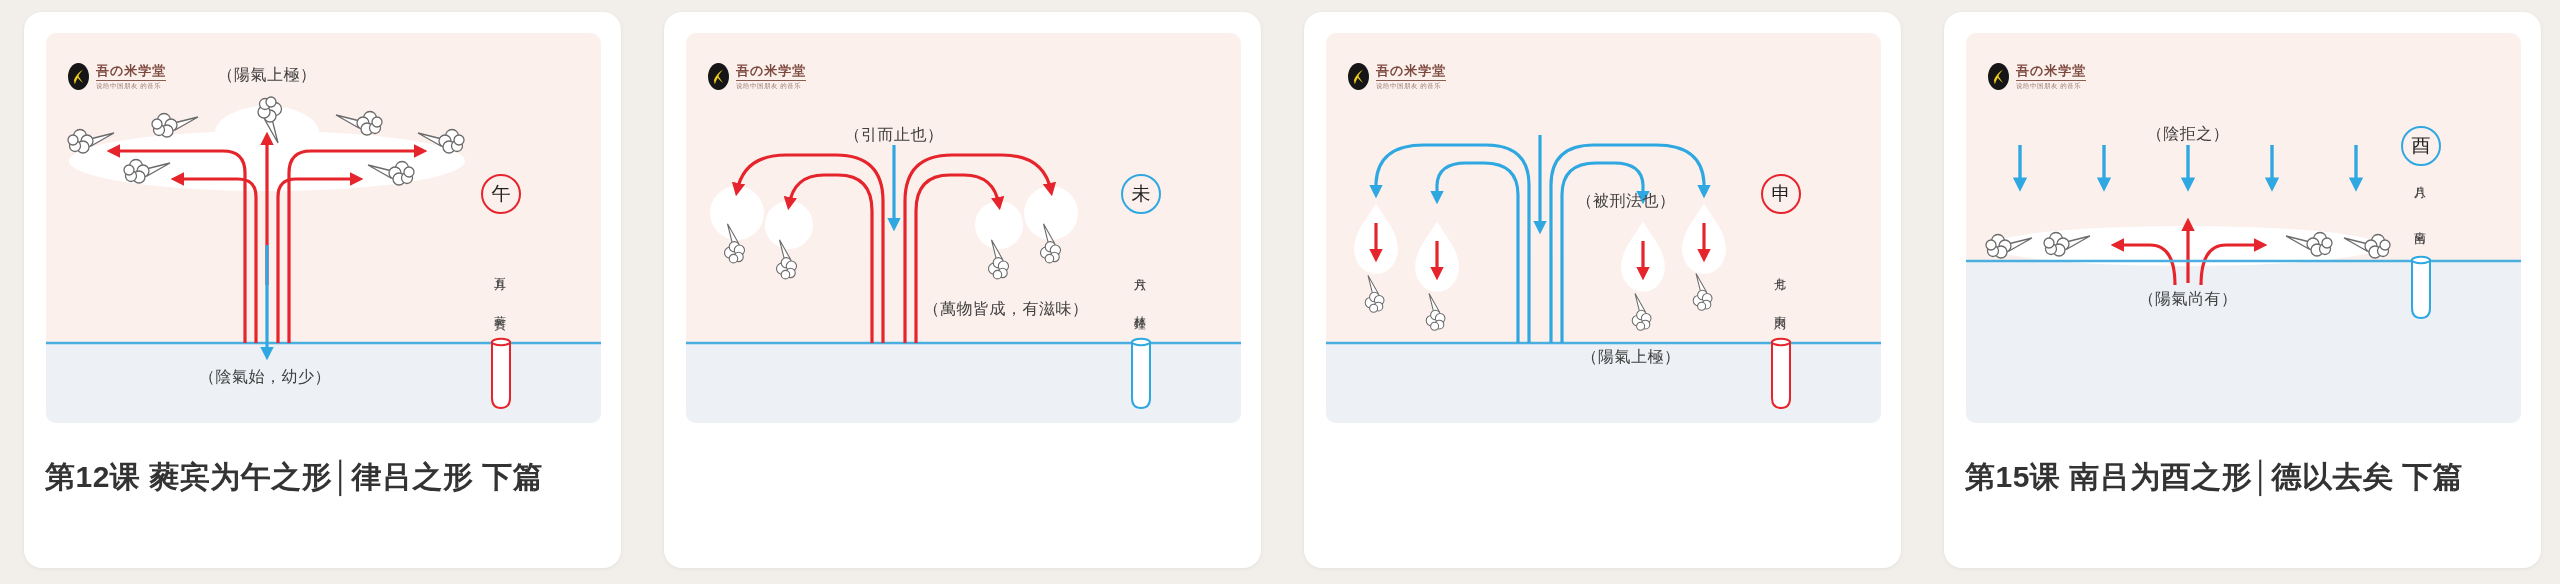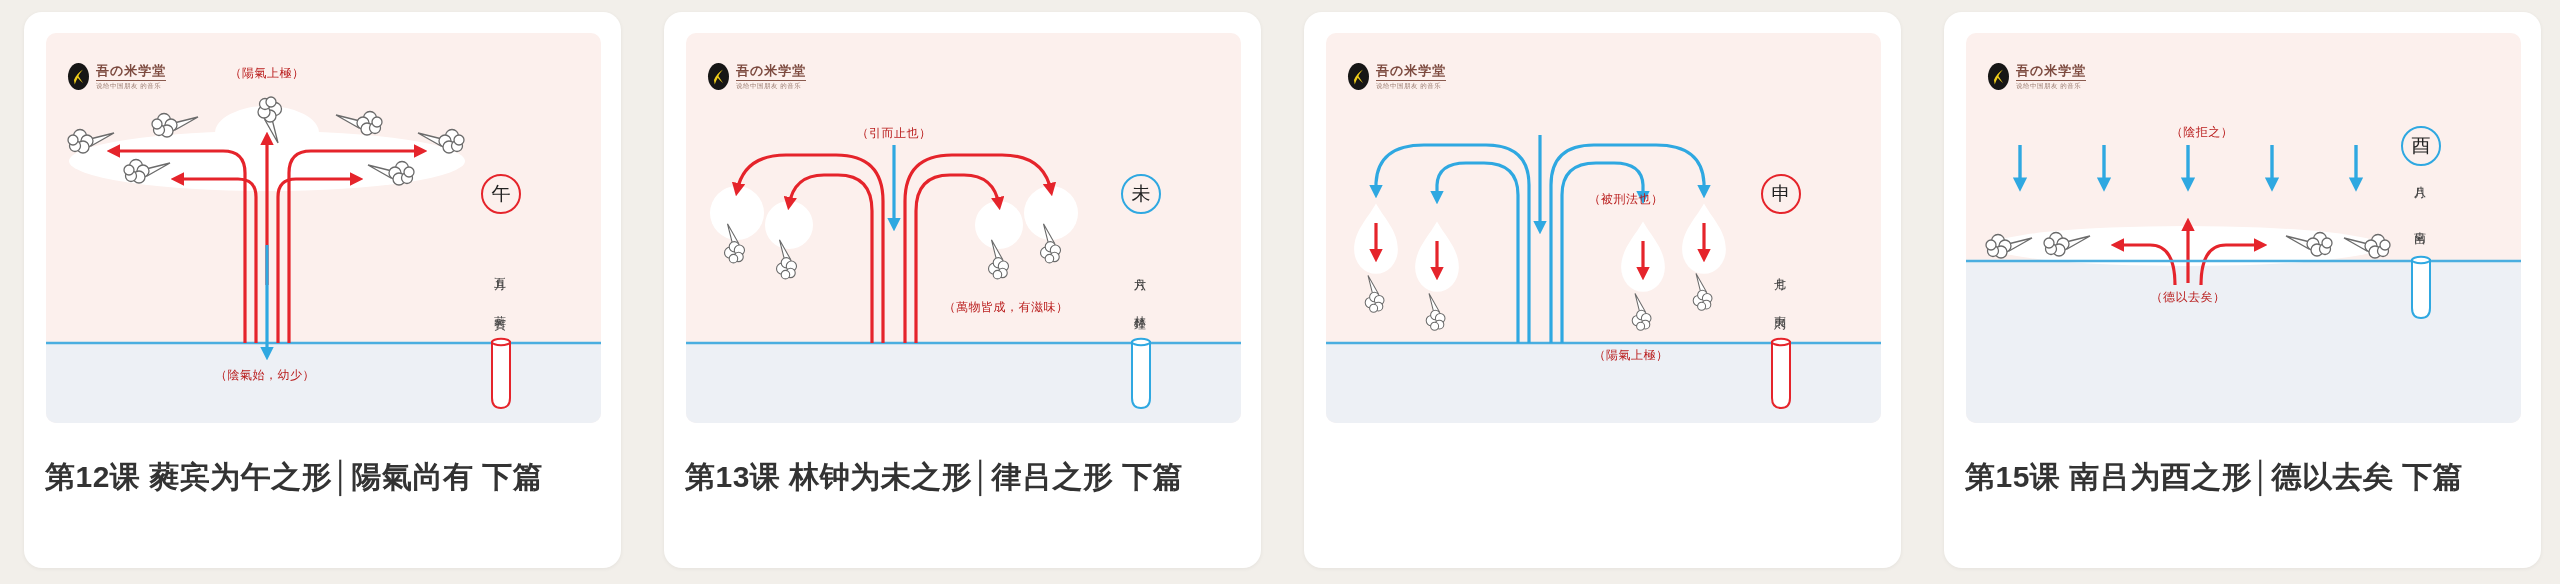--- a/index.html
+++ b/index.html
@@ -16,21 +16,21 @@
     background:#ffffff; border-radius:18px;
     box-shadow:0 1px 4px rgba(0,0,0,.06);
   }
   .panel {
     position:absolute; left:22px; top:21px; width:555px; height:390px;
     background:#fcf0ed; border-radius:10px; overflow:hidden;
   }
   .diagram { position:absolute; inset:0; width:555px; height:390px; display:block; }
   .ann {
     position:absolute; transform:translateX(-50%);
-    font-size:12px; color:#b91c1c; white-space:nowrap; line-height:1;
+    font-size:16px; color:#404040; white-space:nowrap; line-height:1;
     letter-spacing:.5px;
   }
   .zhi {
     position:absolute; width:40px; height:40px; border-radius:50%;
     border:2px solid #e5242b; background:transparent;
     display:flex; align-items:center; justify-content:center;
     font-size:19px; color:#222; font-weight:500;
   }
   .vtext {
     position:absolute; writing-mode:vertical-rl; text-orientation:upright;
@@ -158,21 +158,21 @@
         </span>
       </div>
       <div class="ann" style="left:221px;top:34px">（陽氣上極）</div>
       <div class="ann" style="left:219px;top:336px">（陰氣始，幼少）</div>
       <div class="zhi" style="left: 435px; top: 141px; border-color: rgb(229, 36, 43);">
           <span>午</span>
         </div>
       <div class="vtext" style="left:448px;top:235px">五月</div>
       <div class="vtext" style="left:448px;top:273px">蕤賓</div>
     </div>
-    <h2 class="title">第12课 蕤宾为午之形│陽氣尚有 下篇</h2>
+    <h2 class="title">第12课 蕤宾为午之形│律吕之形 下篇</h2>
   </article>
 
   <article class="card">
     <div class="panel">
       <svg class="diagram" viewBox="0 0 555 390">
         <defs>
           <marker id="m2r" viewBox="0 0 10 10" refX="6" refY="5" markerWidth="4.2" markerHeight="4.2" orient="auto">
               <path d="M0 0L10 5L0 10z" fill="#e5242b"></path>
             </marker>
           <marker id="m2b" viewBox="0 0 10 10" refX="6" refY="5" markerWidth="4.2" markerHeight="4.2" orient="auto">
@@ -243,21 +243,20 @@
         </span>
       </div>
       <div class="ann" style="left:208px;top:94px">（引而止也）</div>
       <div class="ann" style="left:320px;top:268px">（萬物皆成，有滋味）</div>
       <div class="zhi" style="left: 435px; top: 141px; border-color: rgb(47, 168, 225);">
           <span>未</span>
         </div>
       <div class="vtext" style="left:448px;top:235px">六月</div>
       <div class="vtext" style="left:448px;top:273px">林鐘</div>
     </div>
-    <h2 class="title">第13课 林钟为未之形│律吕之形 下篇</h2>
   </article>
 
   <article class="card">
     <div class="panel">
       <svg class="diagram" viewBox="0 0 555 390">
         <defs>
           <marker id="m3r" viewBox="0 0 10 10" refX="6" refY="5" markerWidth="4.2" markerHeight="4.2" orient="auto">
               <path d="M0 0L10 5L0 10z" fill="#e5242b"></path>
             </marker>
           <marker id="m3b" viewBox="0 0 10 10" refX="6" refY="5" markerWidth="4.2" markerHeight="4.2" orient="auto">
@@ -422,22 +421,22 @@
         <span class="logo-oval">
           <svg width="15" height="20" viewBox="0 0 20 26">
               <path d="M4 17 Q7 9 16 3 Q10 10 10 12 L16 21 Q11 17 9 14 Q6 19 5 23 Z" fill="#f0cd1a"></path>
             </svg>
         </span>
         <span class="logo-text">
           <span class="brand">吾の米学堂</span>
           <span class="tagline">说给中国朋友 的音乐</span>
         </span>
       </div>
-      <div class="ann" style="left:236px;top:93px">（陰拒之）</div>
-      <div class="ann" style="left:222px;top:258px">（德以去矣）</div>
+      <div class="ann" style="left:222px;top:93px">（陰拒之）</div>
+      <div class="ann" style="left:222px;top:258px">（陽氣尚有）</div>
       <div class="zhi" style="left: 435px; top: 93px; border-color: rgb(47, 168, 225);">
           <span>酉</span>
         </div>
       <div class="vtext" style="left:448px;top:143px">八月</div>
       <div class="vtext" style="left:448px;top:189px">南呂</div>
     </div>
     <h2 class="title">第15课 南吕为酉之形│德以去矣 下篇</h2>
   </article>
 
 </div>

